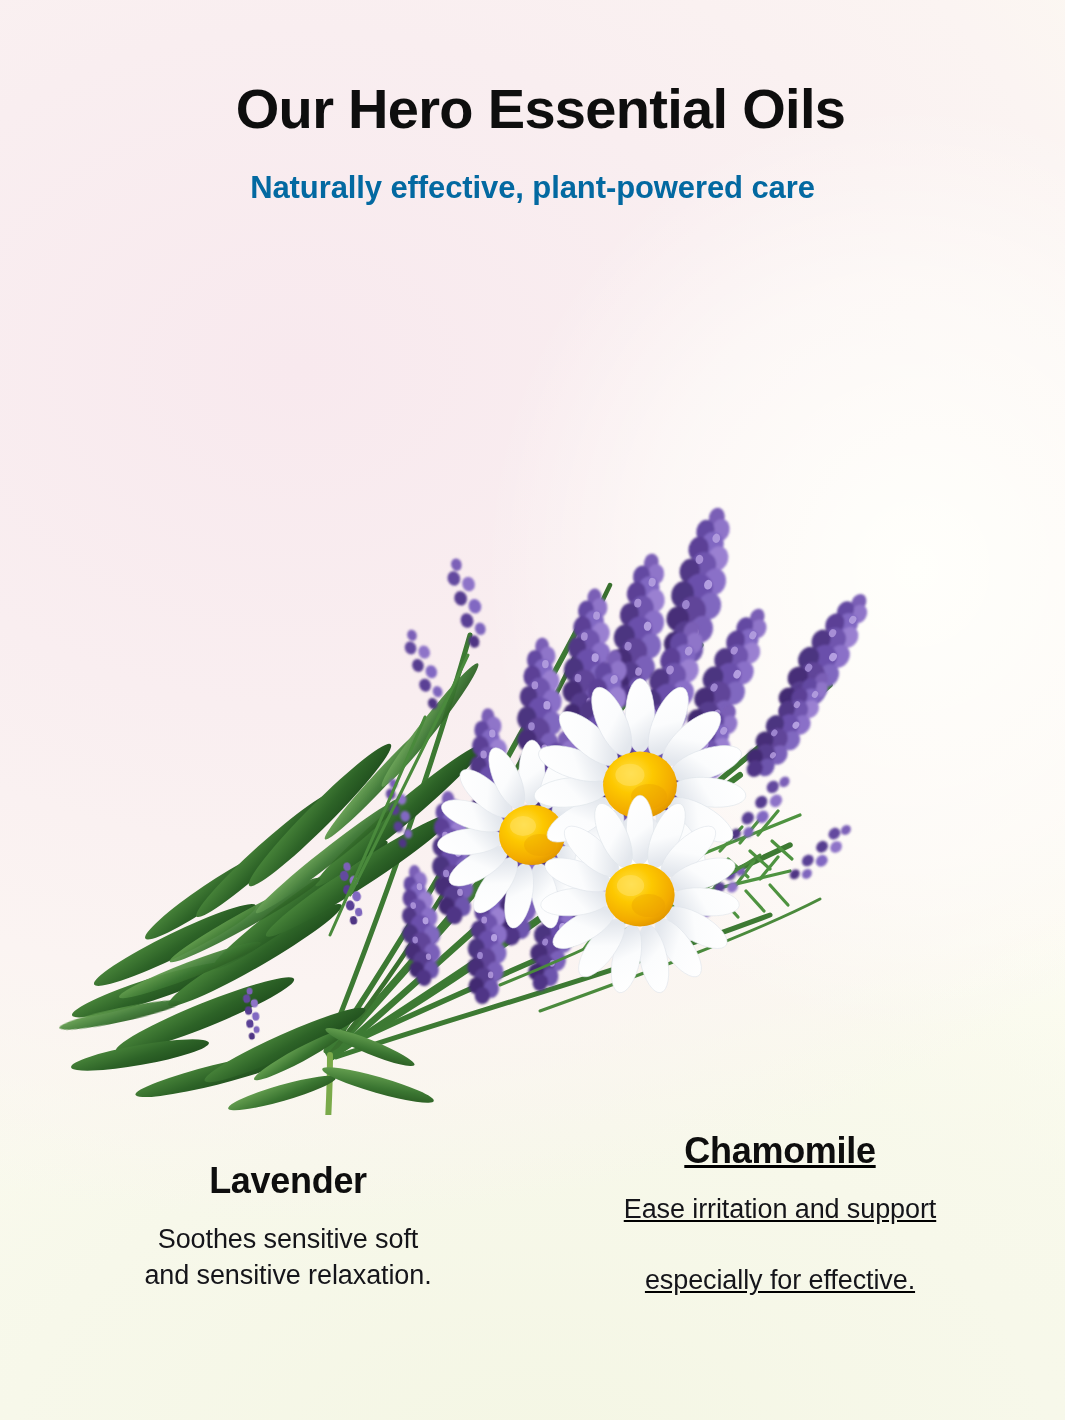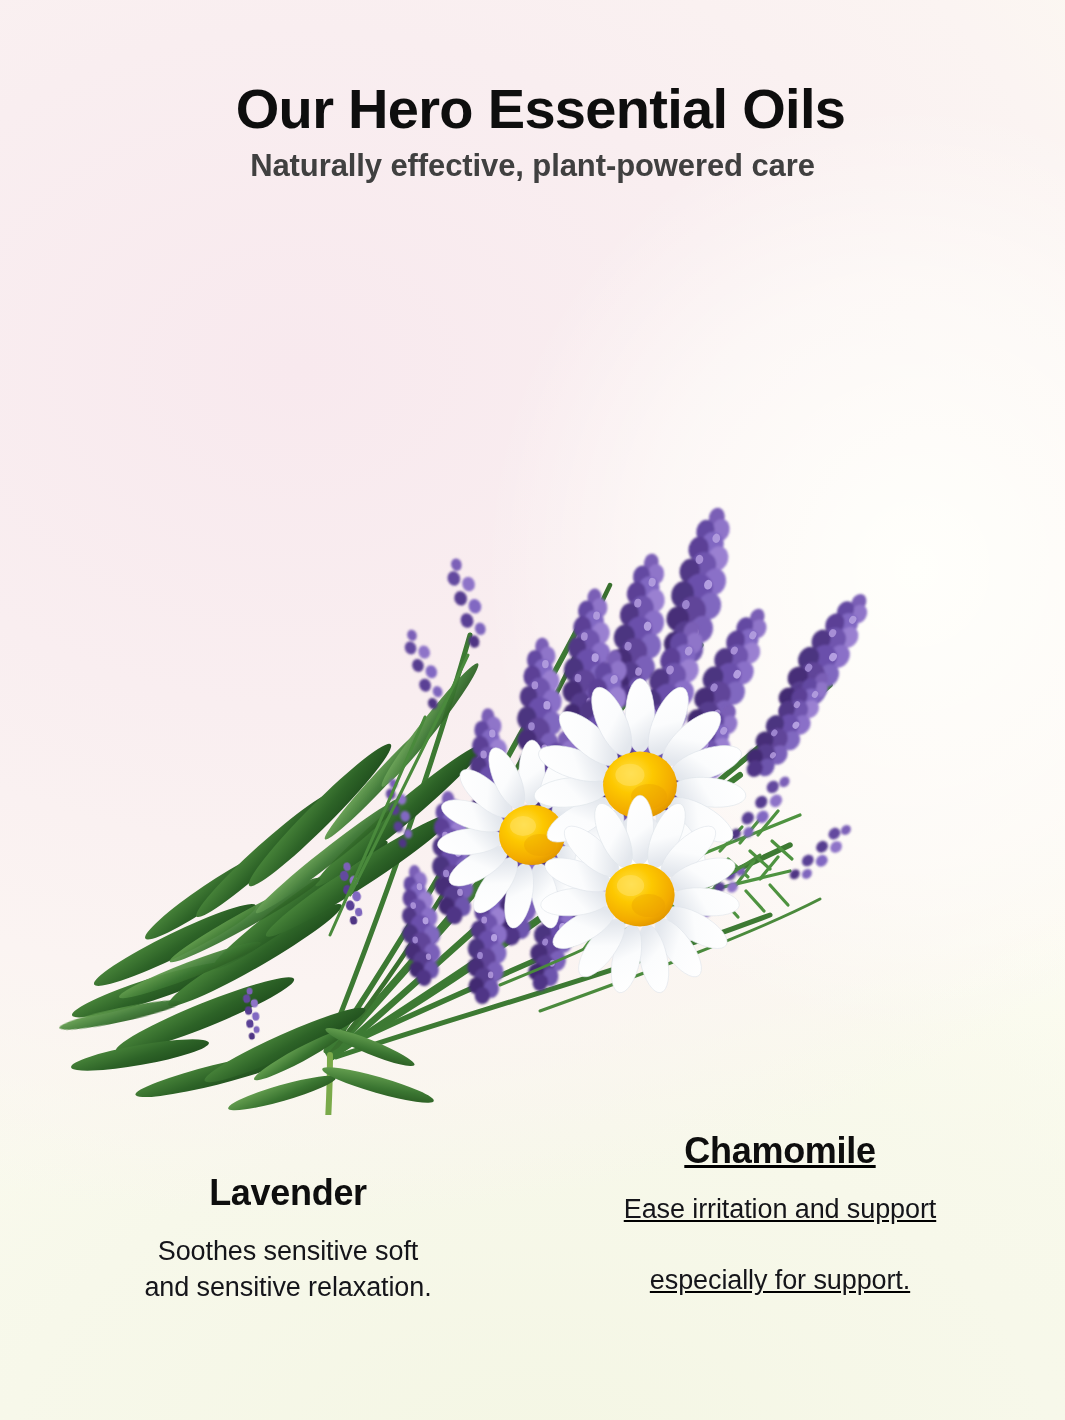--- a/index.html
+++ b/index.html
@@ -26,32 +26,32 @@
     background:radial-gradient(ellipse 52% 42% at 86% 40%, #fffffb 0%, rgba(255,255,251,0.55) 48%, rgba(255,255,251,0) 78%);
   }
 
   
   .header { position:absolute; top:0; left:0; width:1065px; text-align:center; z-index:6; }
   .title {
     font-size:56px; font-weight:700; color:#0e0e0e;
     letter-spacing:-0.7px; margin-top:80px; line-height:1.04;padding-left:16px;
   }
   .subtitle {
-    font-size:31px; font-weight:700; color:#404040;
-    line-height:1.28; margin-top:8px; letter-spacing:-0.1px;
+    font-size:31px; font-weight:700; color:#0369a1;
+    line-height:1.28; margin-top:30px; letter-spacing:-0.1px;
   }
 
   
   .bouquet { position:absolute; left:0; top:255px; width:1065px; height:860px; z-index:4; }
   .bouquet svg { display:block; width:100%; height:100%; }
 
   
   .benefits { position:absolute; left:0; top:1120px; width:1065px; height:300px; z-index:6; }
   .benefit { position:absolute; text-align:center; }
-  .benefit-lavender { left:28px; top:52px; width:520px;text-align:center; }
+  .benefit-lavender { left:28px; top:40px; width:520px;text-align:center; }
   .benefit-chamomile { left:520px; top:10px; width:520px;text-decoration:underline; }
   .benefit-name {
     font-size:36px; font-weight:700; color:#0e0e0e; letter-spacing:-0.3px;
   }
   .benefit-desc {
     font-size:27px; font-weight:400; color:#15151a;
     line-height:1.32; margin-top:20px; letter-spacing:-0.1px;
   }
 </style>
 </head>
@@ -302,17 +302,17 @@
       <span>Soothes sensitive soft</span><br>
       <span>and sensitive relaxation.</span>
     </div>
   </div>
 
   <div class="benefit benefit-chamomile">
     <div class="benefit-name">Chamomile</div>
     <div class="benefit-desc">
       <span>Ease irritation and support</span><br>
       <br>
-      <span>especially for support.</span>
+      <span>especially for effective.</span>
     </div>
   </div>
 
 </div>
 
 </body></html>

